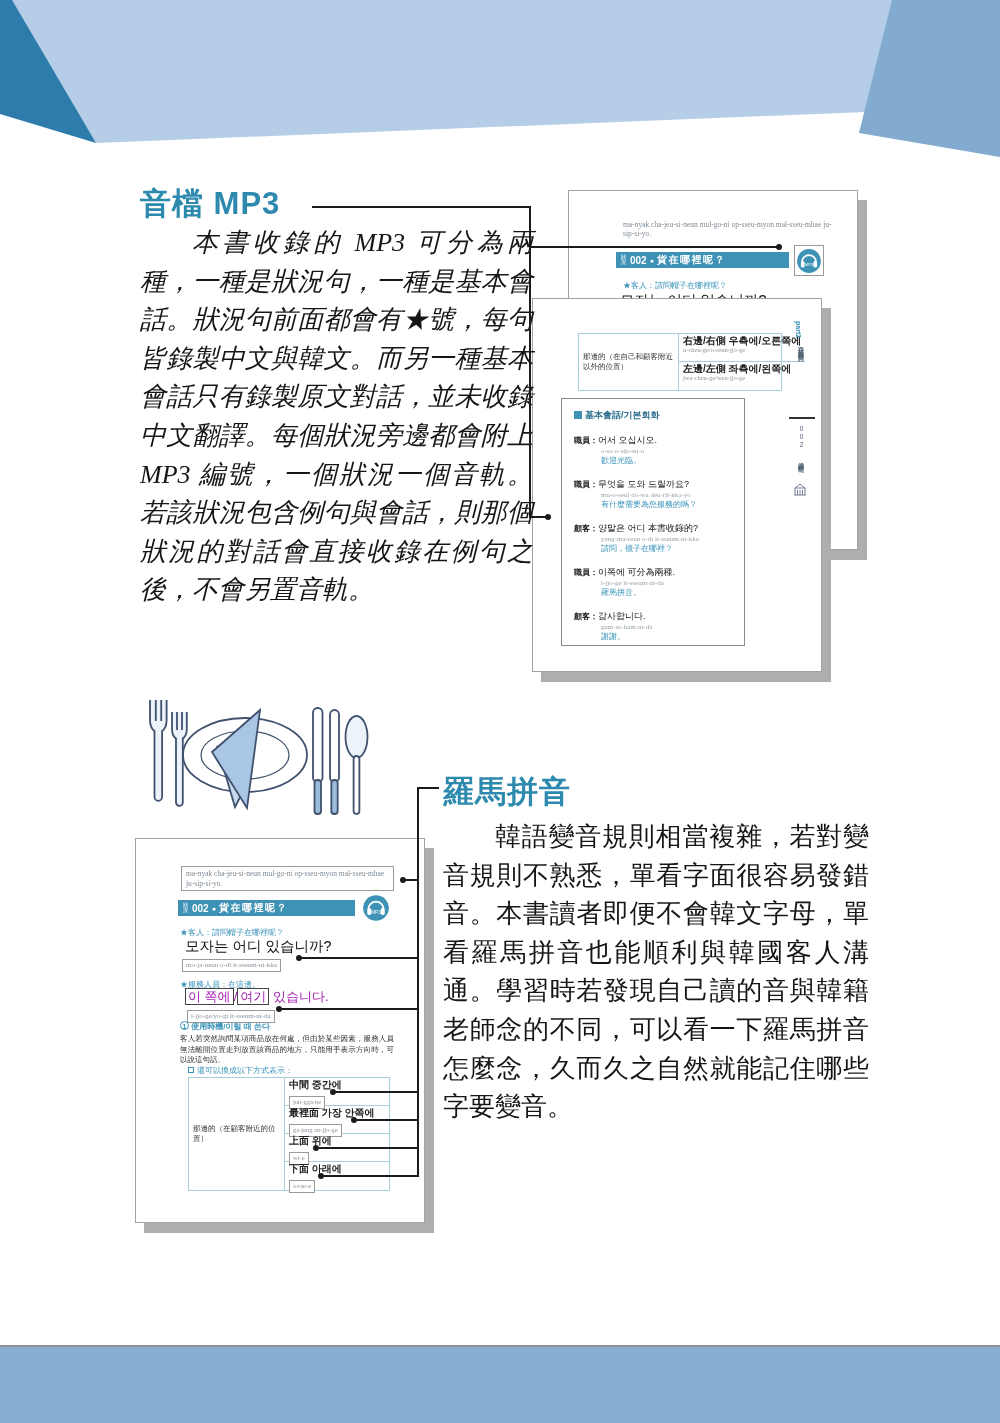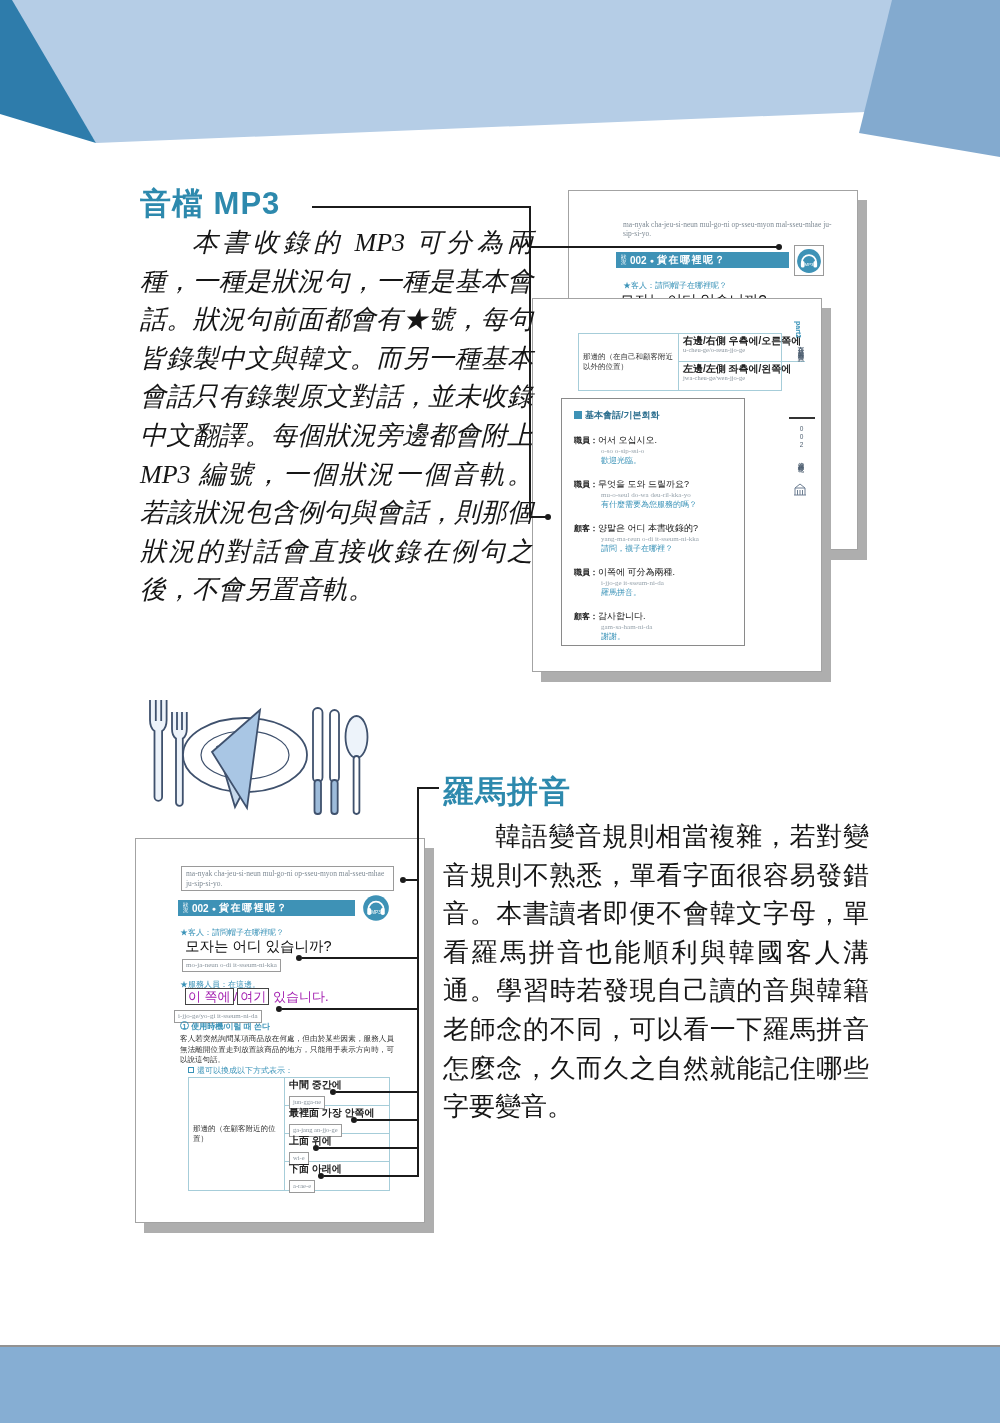--- a/index.html
+++ b/index.html
@@ -198,21 +198,21 @@
     <div class="abs teal" style="left:44px;top:88px;font-size:8px;">★客人：請問帽子在哪裡呢？</div>
     <div class="abs" style="left:49px;top:98px;font-size:14.5px;color:#101010;">모자는 어디 있습니까?</div>
     <div class="abs" style="left:46px;top:114px;">
       <span class="rbox">mo-ja-neun o-di it-sseum-ni-kka</span>
     </div>
     <div class="abs teal" style="left:44px;top:140px;font-size:8px;">★服務人員：在這邊。</div>
     <div class="abs" style="left:49px;top:149px;font-size:13px;color:#a21caf;">
       <span class="kbox">이 쪽에</span><span>/</span><span class="kbox">여기</span>
       <span>있습니다.</span>
     </div>
-    <div class="abs" style="left:38px;top:165px;">
+    <div class="abs" style="left:51px;top:165px;">
       <span class="rbox">i-jjo-ge/yo-gi it-sseum-ni-da</span>
     </div>
     <div class="abs" style="left:44px;top:182px;font-size:8px;font-weight:bold;">
       <span class="circ">1</span>
       <span class="teal">使用時機/이럴 때 쓴다</span>
     </div>
     <div class="abs" style="left:44px;top:195px;width:214px;font-size:7.5px;line-height:10.5px;color:#2f2f2f;text-align:justify;">客人若突然詢問某項商品放在何處，但由於某些因素，服務人員無法離開位置走到放置該商品的地方，只能用手表示方向時，可以說這句話。</div>
     <div class="abs teal" style="left:52px;top:226px;font-size:8px;">
       <span class="sqo"></span><span>還可以換成以下方式表示：</span>
     </div>

